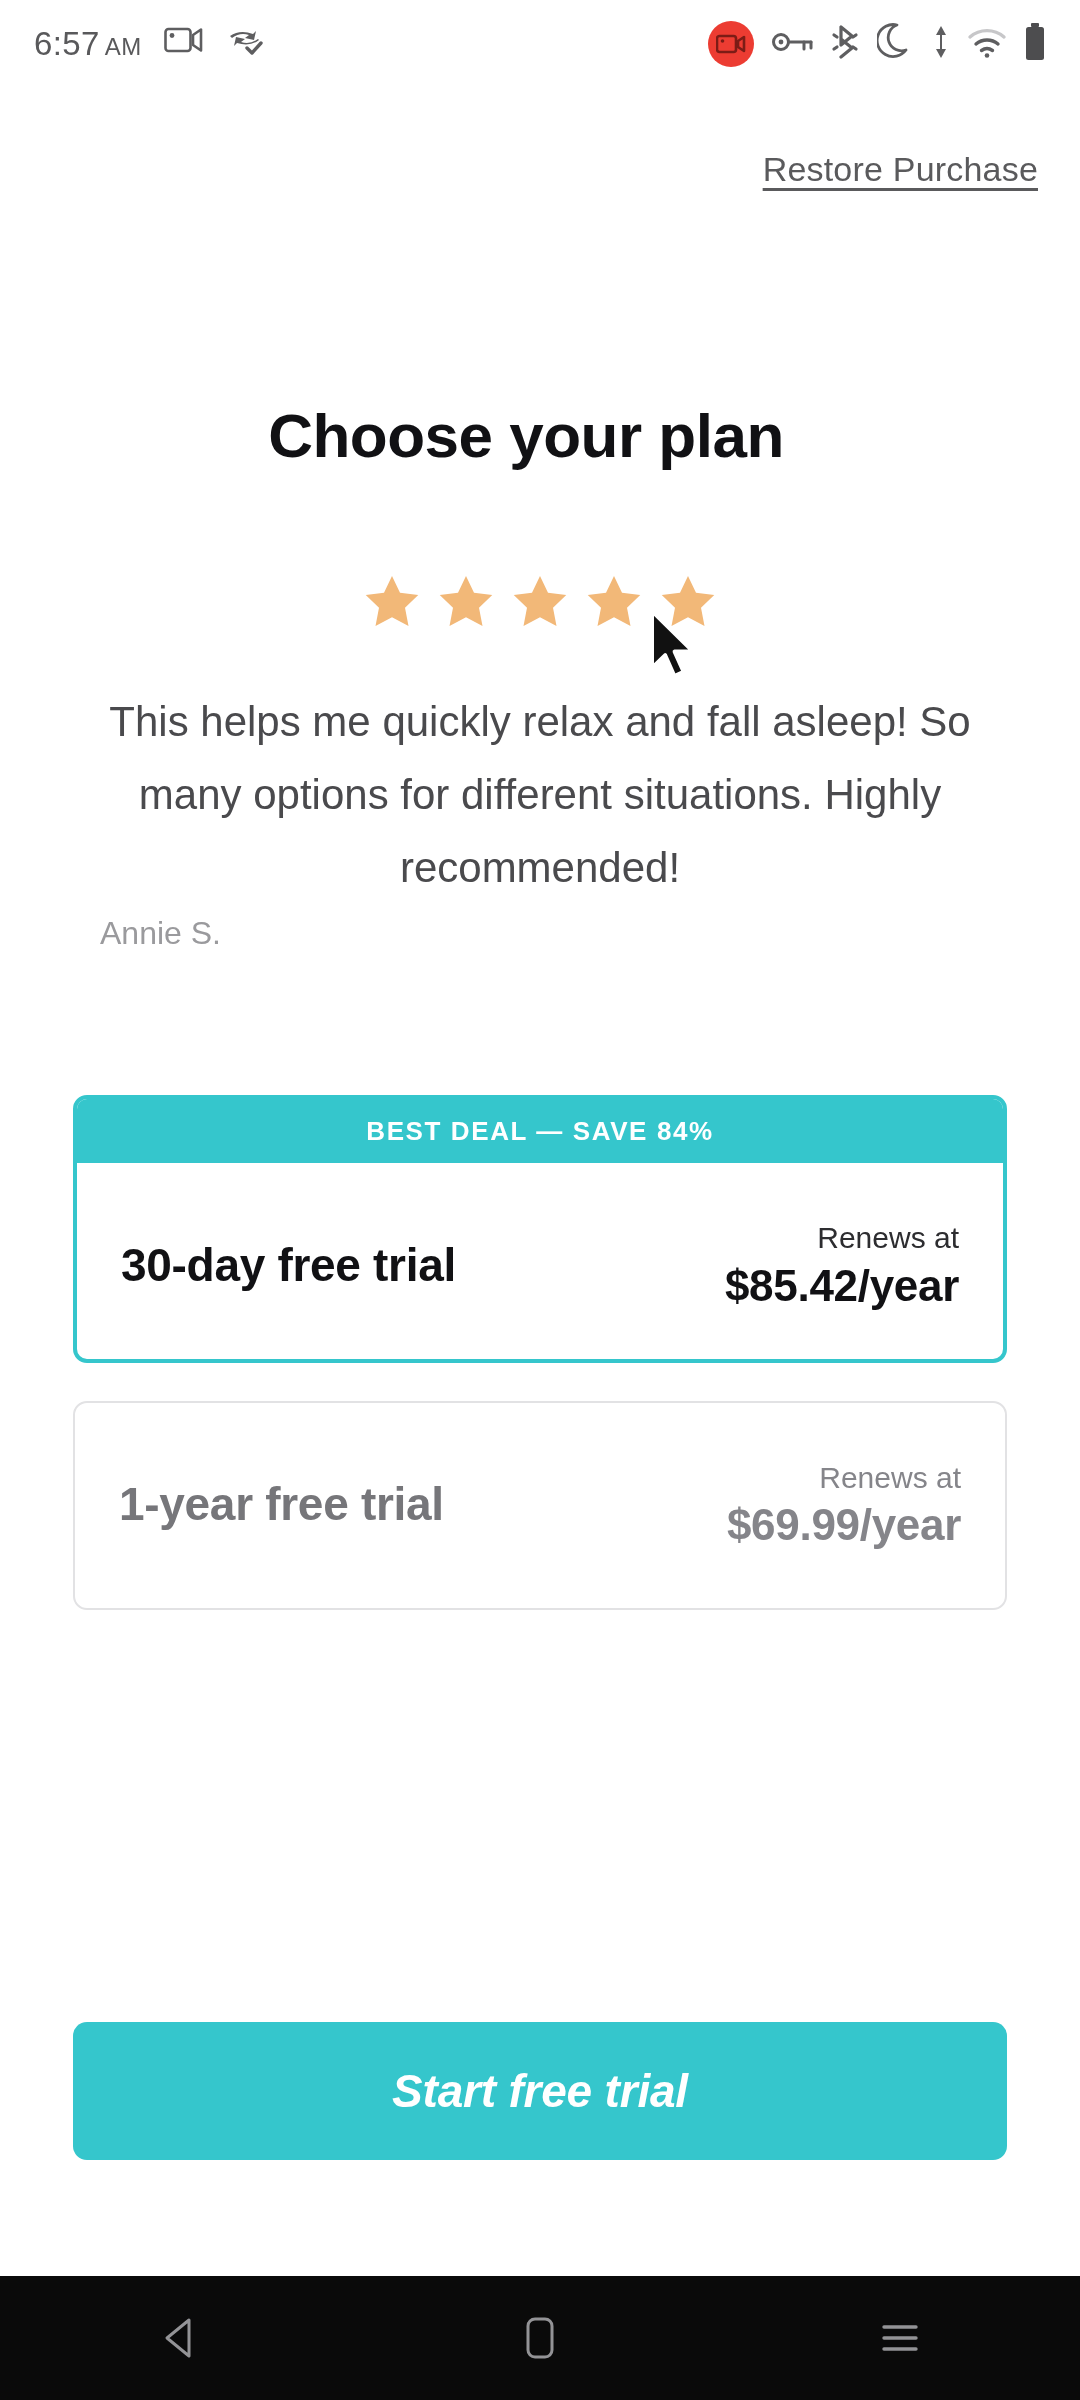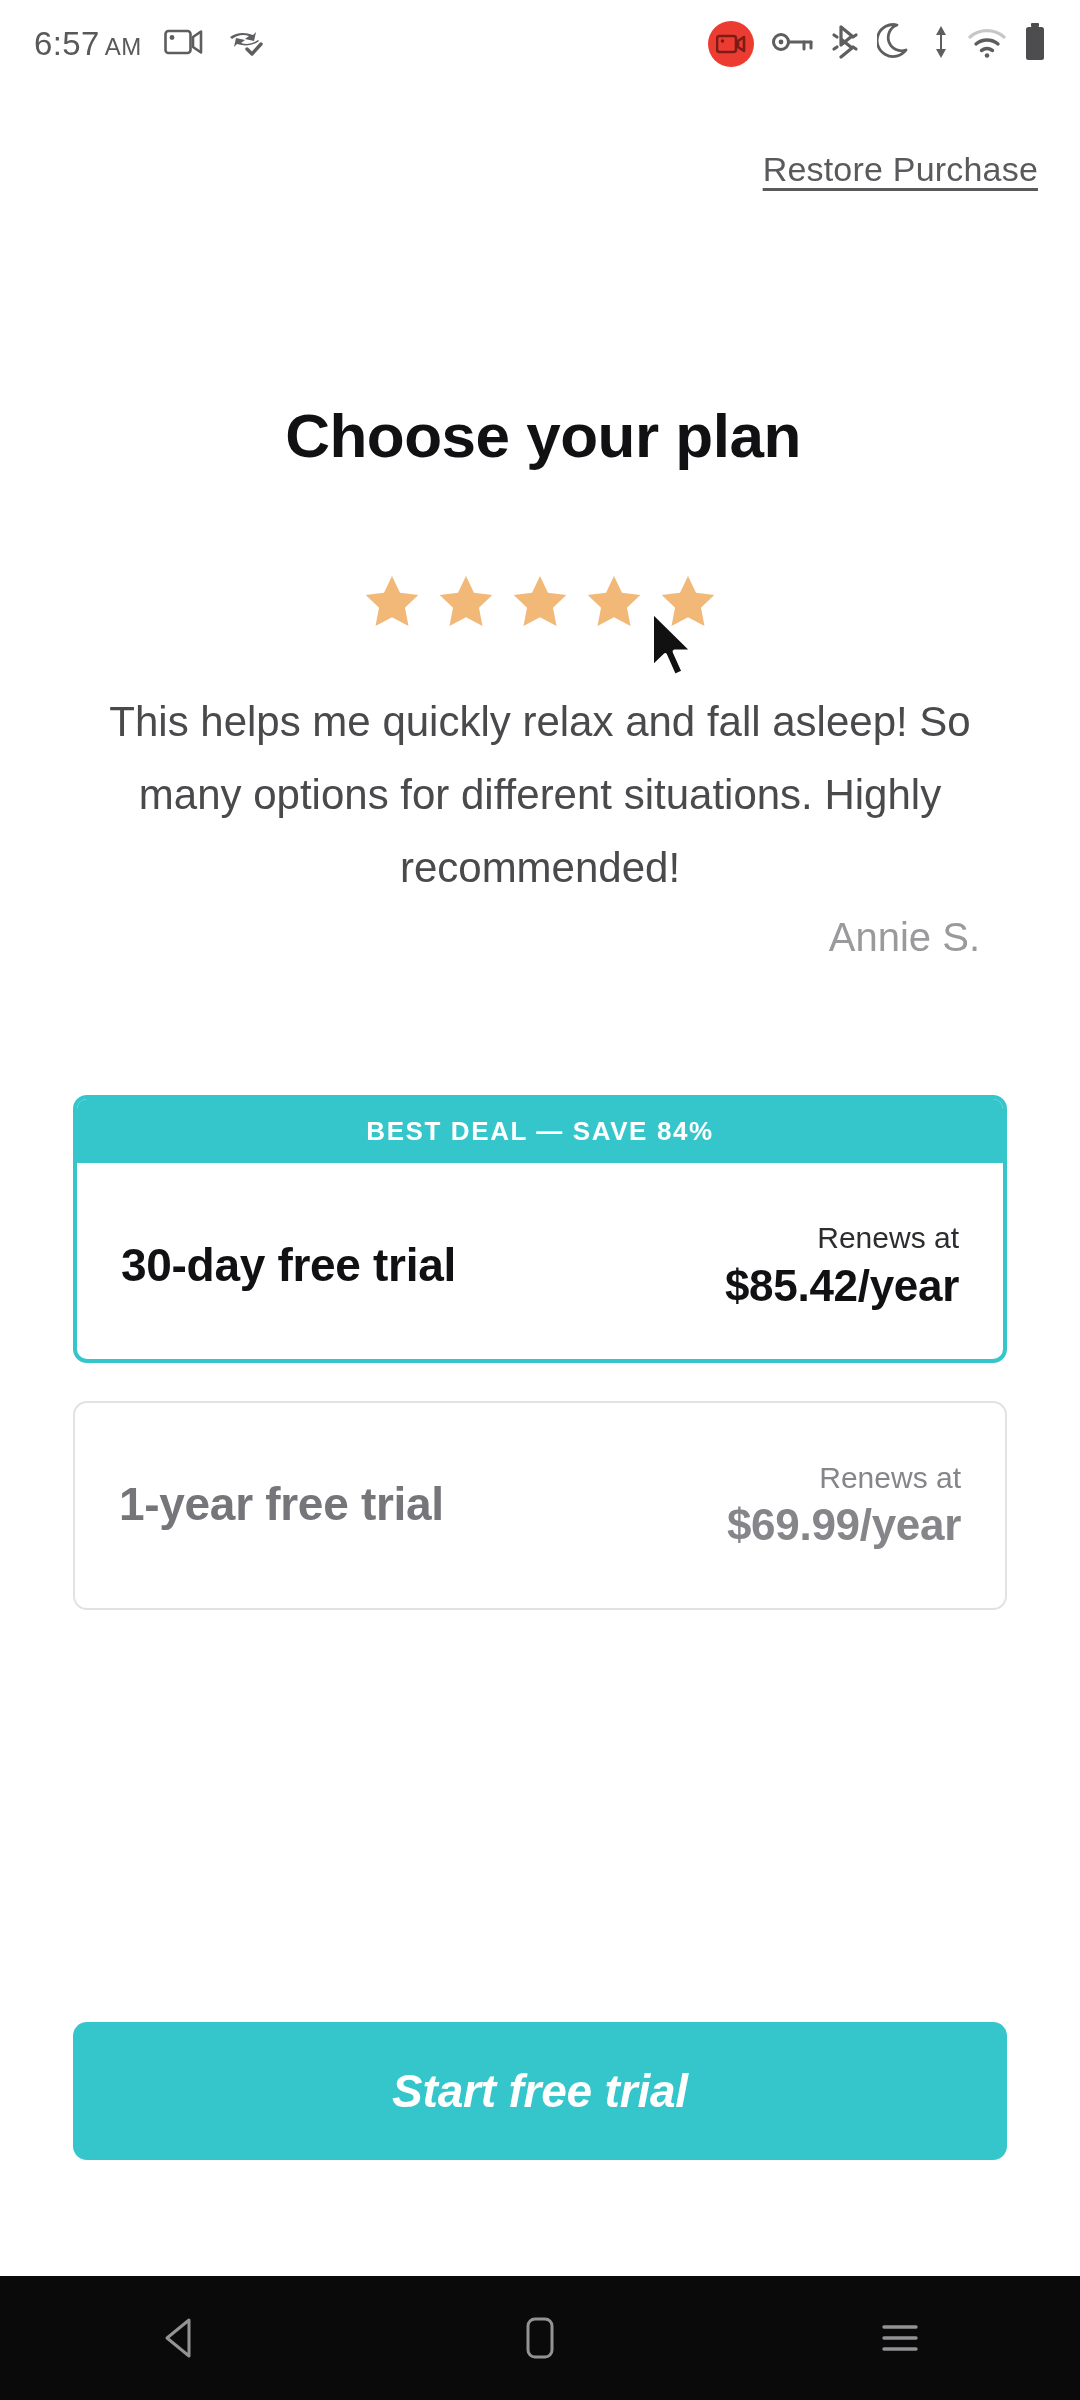--- a/index.html
+++ b/index.html
@@ -23,21 +23,21 @@
     height: 88px;
     display: flex;
     align-items: center;
     justify-content: space-between;
     padding: 0 34px;
     box-sizing: border-box;
     background: #ffffff;
   }
   .status-left {
     display: flex;
-    align-items: center;
+    align-items: flex-start;
     gap: 22px;
   }
   .status-clock {
     font-size: 33px;
     color: #59595b;
     letter-spacing: 0.4px;
     font-weight: 400;
     white-space: nowrap;
   }
   .status-clock .ampm {
@@ -80,21 +80,20 @@
   .page-title {
     position: absolute;
     top: 400px;
     left: 0;
     width: 1052px;
     text-align: center;
     font-size: 62px;
     font-weight: bold;
     color: #111114;
     letter-spacing: -0.5px;
-    margin-left: 17px;
   }
 
   
   .stars-row {
     position: absolute;
     top: 572px;
     left: 0;
     width: 1080px;
     display: flex;
     justify-content: center;
@@ -115,22 +114,21 @@
     text-align: center;
     font-size: 42px;
     line-height: 73px;
     color: #4a4a4d;
   }
   .attribution {
     position: absolute;
     top: 915px;
     left: 100px;
     width: 880px;
-    text-align: right;
-    font-size: 40px;
+    font-size: 32px;
     color: #9a9a9d;
   }
 
   
   .plans {
     position: absolute;
     top: 1095px;
     left: 73px;
     width: 934px;
   }

